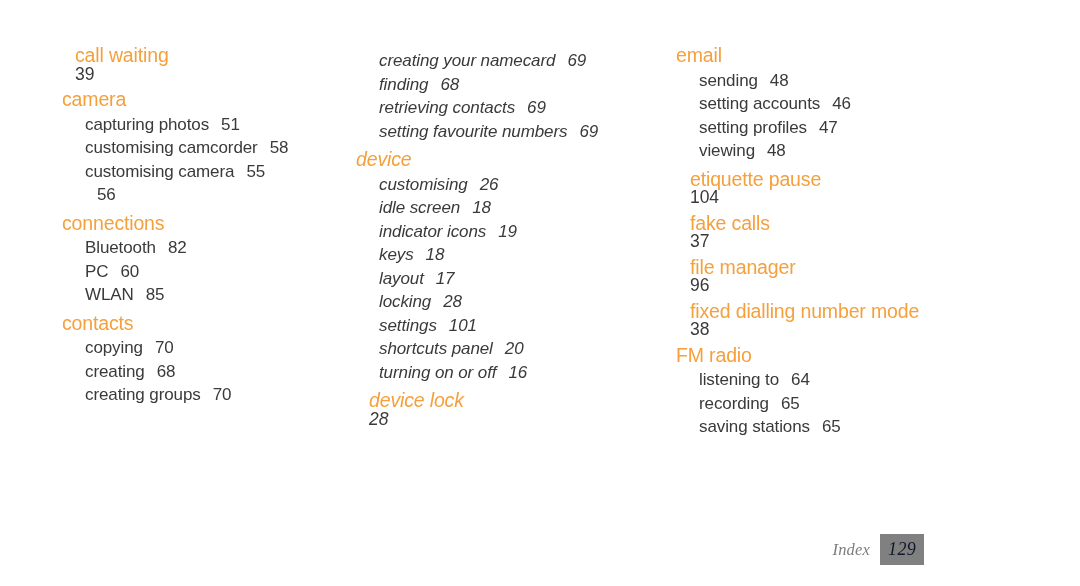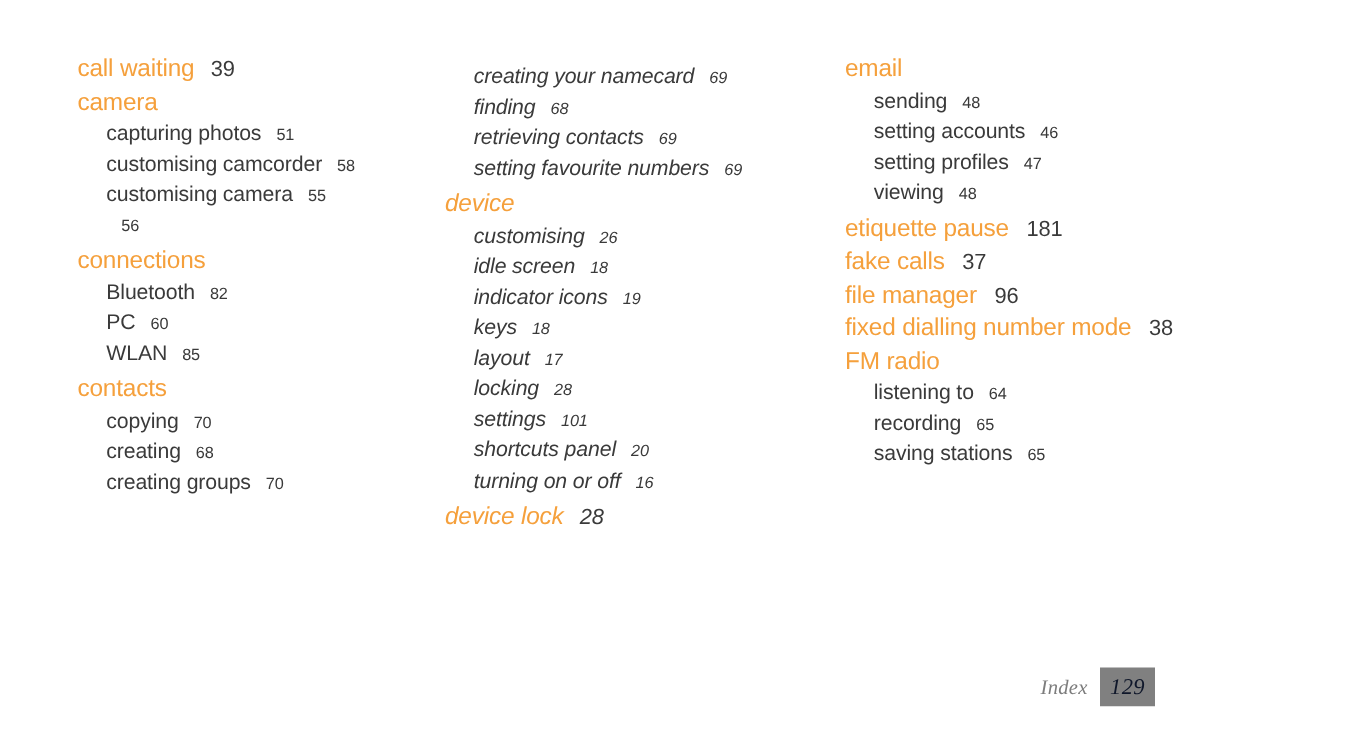--- a/index.html
+++ b/index.html
@@ -41,20 +41,21 @@
     margin-bottom: 7px;
   }
   .entry-group:last-child { margin-bottom: 0; }
 
   .heading-line {
     display: flex;
     align-items: baseline;
     white-space: nowrap;
     line-height: 1;
     margin-bottom: 2px;
+    flex-direction: column;
   }
 
   .heading-term {
     color: #f5a03c;
     font-size: 19.5px;
     letter-spacing: -0.15px;
   }
 
   .heading-page {
     color: #3a3a3a;
@@ -76,21 +77,21 @@
   }
 
   .subitem-term {
     color: #3a3a3a;
     font-size: 17px;
     letter-spacing: -0.1px;
   }
 
   .subitem-page {
     color: #3a3a3a;
-    font-size: 13px;
+    font-size: 17px;
     margin-left: 12px;
     letter-spacing: -0.1px;
   }
 
   
   .col-3 .heading-page { margin-left: 14px; }
 
   .footer {
     position: absolute;
     left: 0;
@@ -288,21 +289,21 @@
             </div>
             <div class="subitem">
               <span class="subitem-term">viewing</span>
               <span class="subitem-page">48</span>
             </div>
           </div>
         </div>
         <div class="entry-group">
           <div class="heading-line">
             <span class="heading-term">etiquette pause</span>
-            <span class="heading-page">181</span>
+            <span class="heading-page">104</span>
           </div>
         </div>
         <div class="entry-group">
           <div class="heading-line">
             <span class="heading-term">fake calls</span>
             <span class="heading-page">37</span>
           </div>
         </div>
         <div class="entry-group">
           <div class="heading-line">

